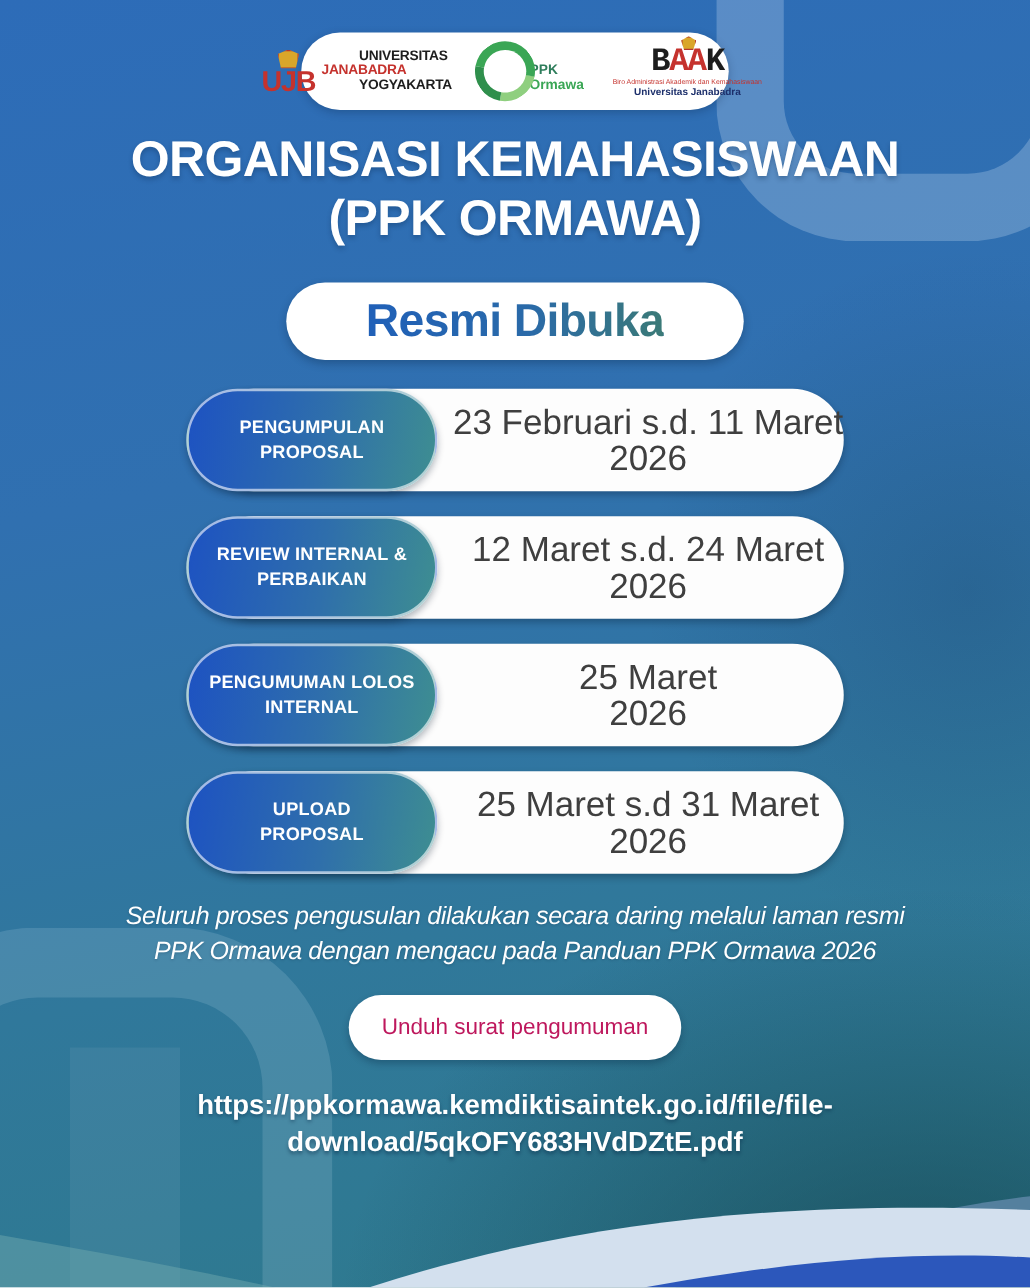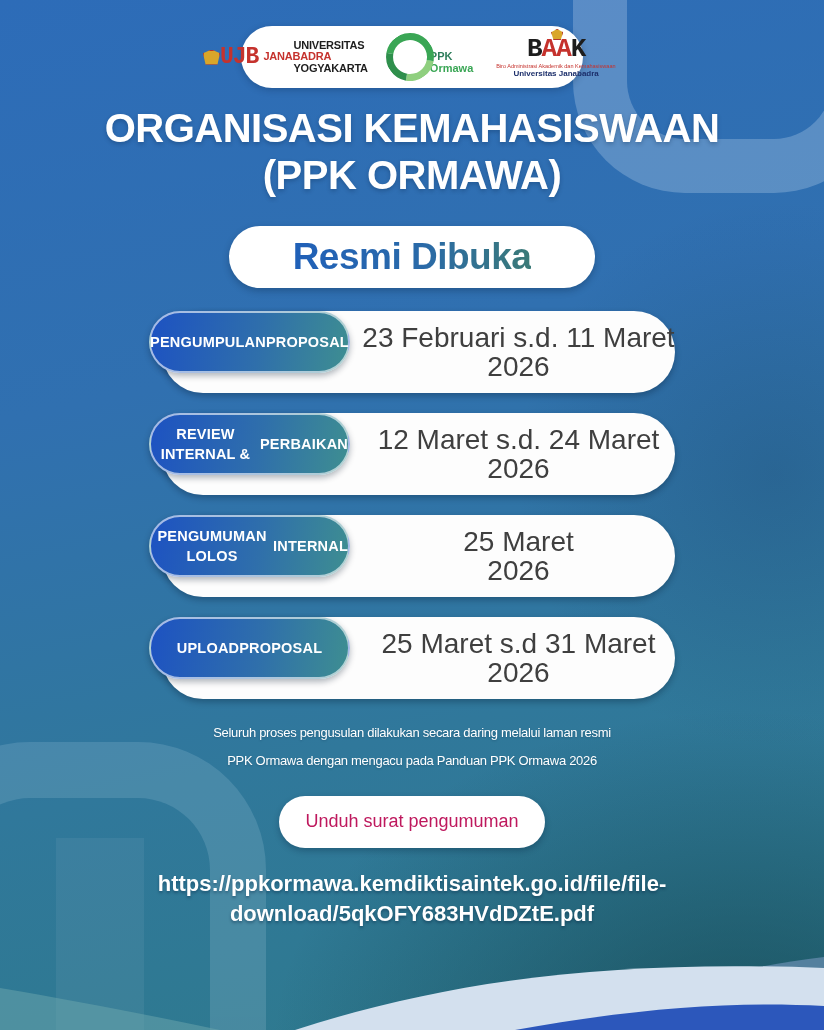--- a/index.html
+++ b/index.html
@@ -21,21 +21,21 @@
   .deco-n{position:absolute;top:742px;left:-98px;width:252px;height:330px;
     border:56px solid rgba(215,232,248,.15);border-bottom:none;border-radius:128px 128px 0 0;}
   .deco-stripe{position:absolute;left:56px;top:838px;width:88px;height:192px;background:rgba(255,255,255,.06);}
   .waves{position:absolute;left:0;bottom:0;width:824px;height:220px;}
   
   .content{position:relative;z-index:2;width:824px;text-align:center;}
   
   .logo-card{margin:26px auto 0;width:342px;height:62px;background:#fff;border-radius:31px;
     display:flex;align-items:center;justify-content:center;gap:18px;box-shadow:0 2px 7px rgba(0,25,50,.25);}
   .ujb{display:flex;align-items:center;gap:5px;}
-  .ujb-mark{position:relative;display:flex;flex-direction:row;align-items:center;font-family:Liberation Mono, monospace;}
+  .ujb-mark{position:relative;display:flex;flex-direction:column;align-items:center;}
   .ujb-crest{width:15px;height:13px;background:#d9a62a;border:1.5px solid #b4352f;
     clip-path:polygon(50% 0,100% 25%,85% 100%,15% 100%,0 25%);}
   .ujb-abbr{color:#c5322d;font-weight:bold;font-size:23px;letter-spacing:-1px;line-height:20px;}
   .ujb-lines{text-align:left;font-weight:bold;font-size:11px;line-height:11.5px;letter-spacing:-.2px;}
   .ujb-l1,.ujb-l3{color:#1d1d1d;margin-left:30px;}
   .ujb-l2{color:#c5322d;}
   .ppk{display:flex;align-items:center;gap:2px;}
   .ppk-ring{width:34px;height:34px;border-radius:50%;
     border:7px solid #3aa655;border-bottom-color:#8fcf7f;border-left-color:#2f8f4c;transform:rotate(-35deg);}
   .ppk-words{text-align:left;line-height:12px;margin-left:-6px;margin-top:10px;}
@@ -63,29 +63,29 @@
   .period{margin:13px auto 0;width:428px;border:2px solid rgba(255,255,255,.85);border-radius:30px;
     padding:6px 0 8px;color:#fff;font-size:19px;line-height:26px;}
   .period span{display:block;}
   
   .timeline{margin-top:23px;}
   .t-row{position:relative;width:526px;height:82px;margin:0 auto 20px;}
   .t-card{position:absolute;left:13px;right:0;top:0;bottom:0;background:#fdfdfd;border-radius:41px;
     box-shadow:0 3px 6px rgba(0,20,40,.3);
     display:flex;flex-direction:column;align-items:center;justify-content:center;
     padding-left:200px;box-sizing:border-box;color:#3f3f3f;font-size:28px;line-height:29px;}
-  .t-pill{position:absolute;left:0;top:0;width:201px;height:62px;border-radius:41px;
+  .t-pill{position:absolute;left:0;top:0;width:201px;height:82px;border-radius:41px;
     background:linear-gradient(100deg,#1d52c2 0%,#2f6fab 55%,#3e8e91 100%);
     border:2px solid rgba(255,255,255,.6);box-sizing:border-box;
-    display:flex;flex-direction:row;align-items:center;justify-content:center;
+    display:flex;flex-direction:column;align-items:center;justify-content:center;
     color:#fff;font-weight:bold;font-size:14.5px;line-height:20px;letter-spacing:.2px;
     box-shadow:0 3px 6px rgba(0,20,40,.3);}
   
-  .note{margin-top:4px;color:#fff;font-size:13px;line-height:28px;letter-spacing:-.3px;
-    text-shadow:0 1px 2px rgba(0,30,60,.25);}
+  .note{margin-top:4px;color:#fff;font-size:20px;line-height:28px;letter-spacing:-.3px;
+    text-shadow:0 1px 2px rgba(0,30,60,.25);font-style:italic;}
   .note span{display:block;}
   
   .dl-btn{margin:21px auto 0;width:266px;height:52px;background:#fff;border:none;border-radius:27px;
     display:flex;align-items:center;justify-content:center;cursor:pointer;
     color:#be185d;font-size:18px;font-family:"Liberation Sans",sans-serif;
     box-shadow:0 3px 6px rgba(0,25,50,.28);}
   
   .url{margin-top:21px;color:#fff;font-weight:bold;font-size:22px;line-height:30px;
     text-shadow:0 2px 3px rgba(0,30,60,.4);cursor:pointer;}
   .url span{display:block;}

